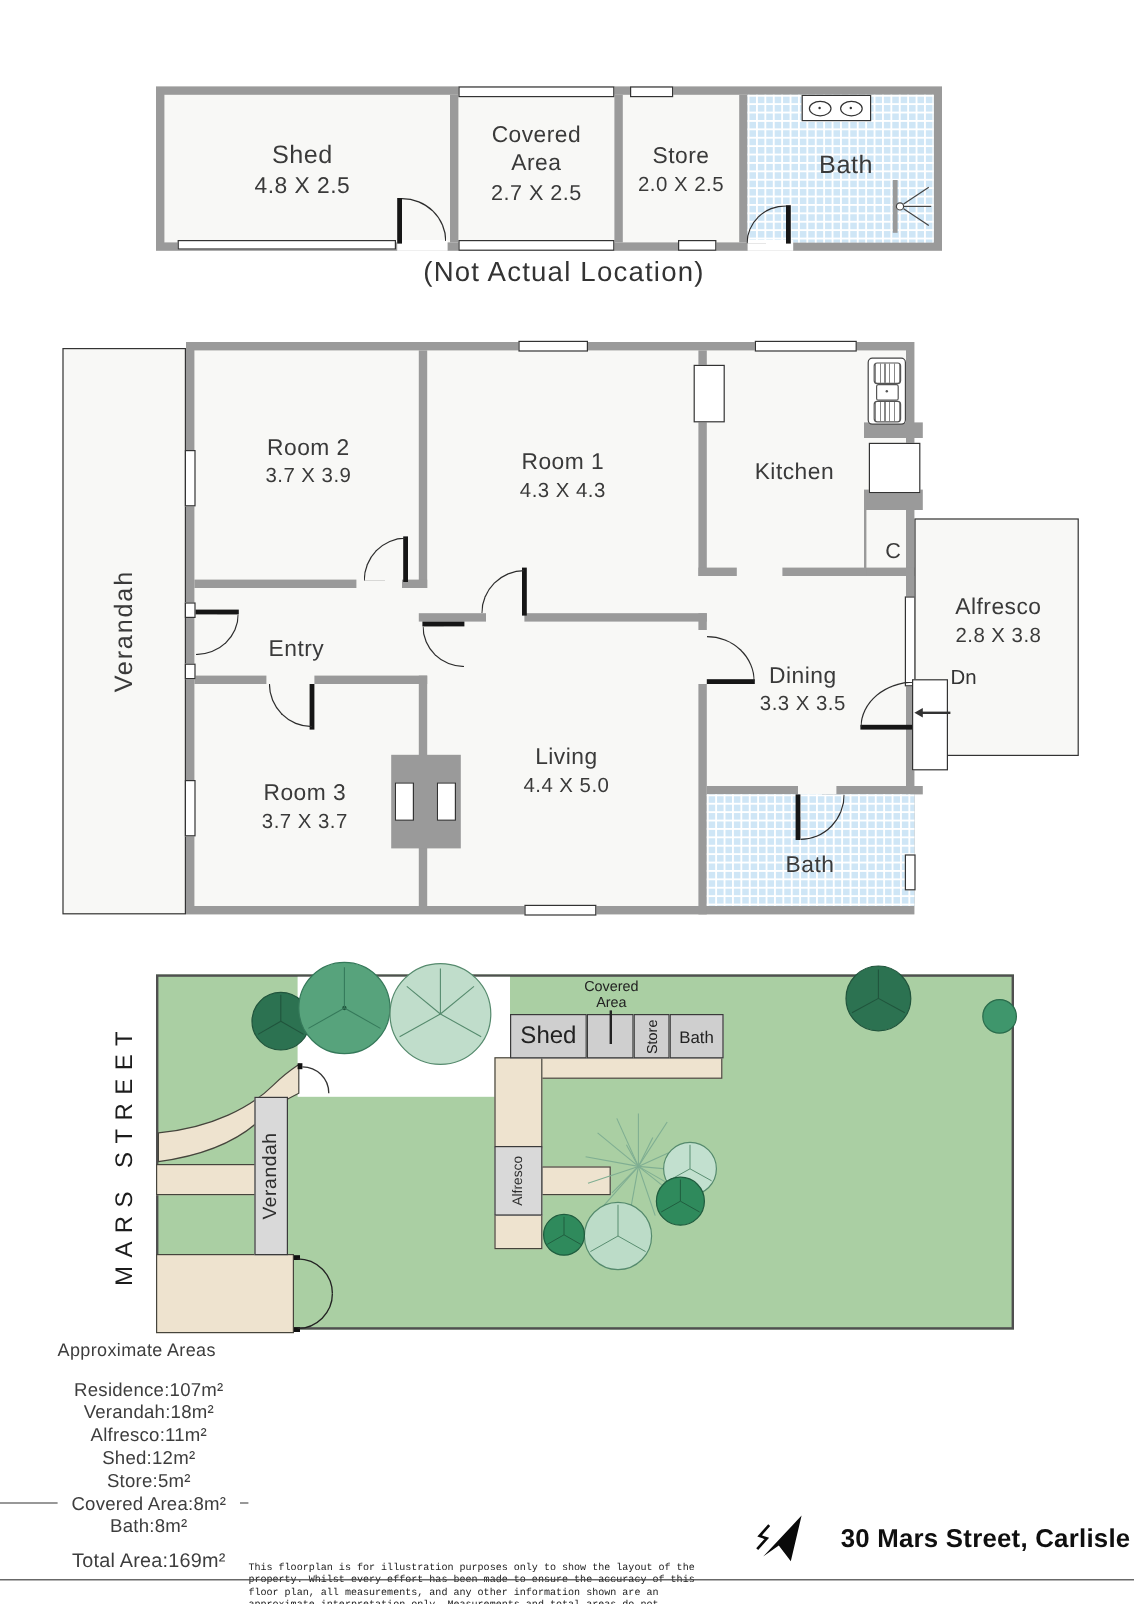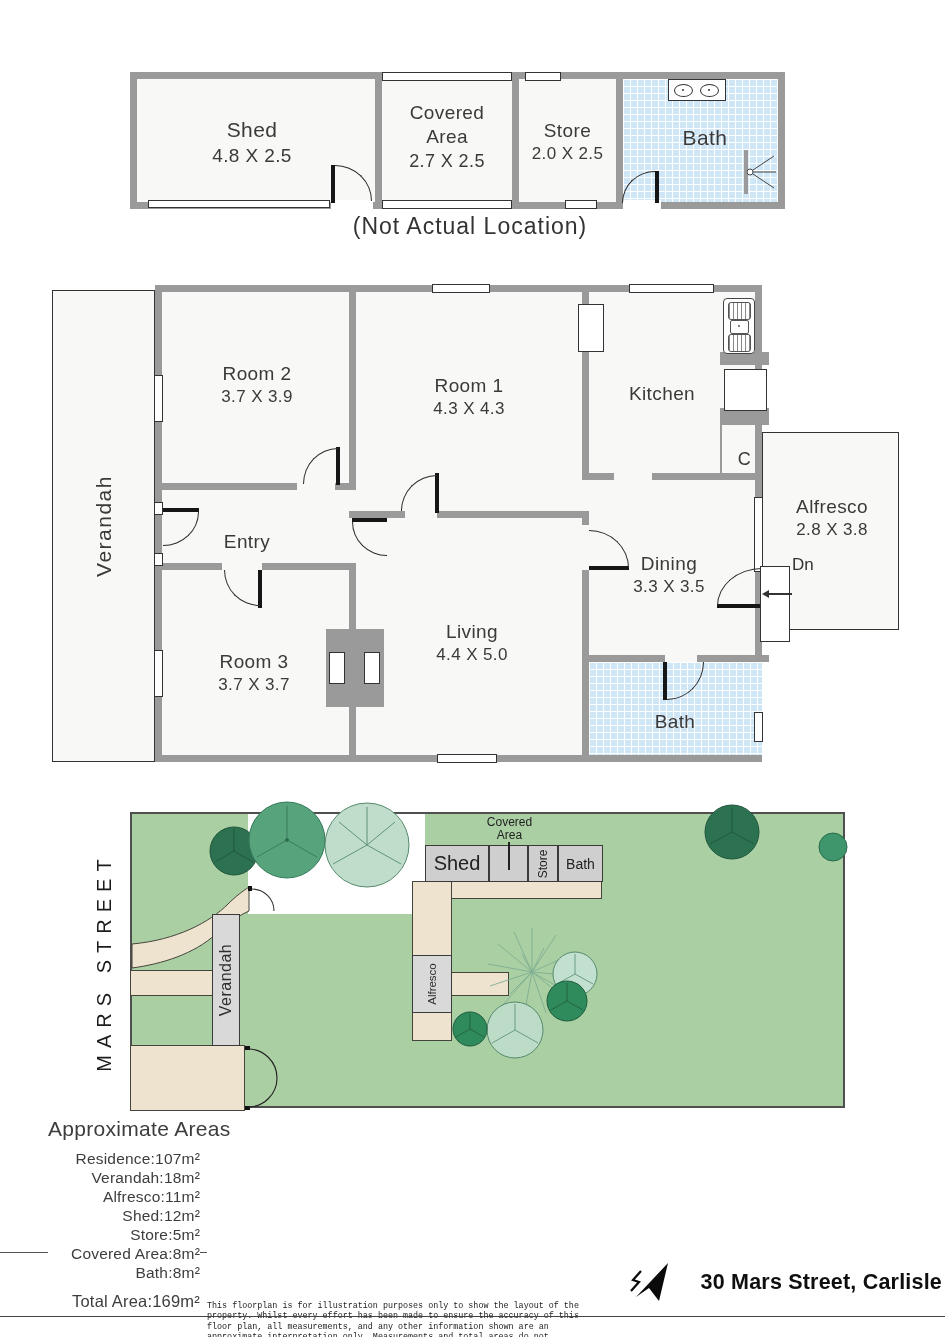--- a/index.html
+++ b/index.html
@@ -20,21 +20,21 @@
      linear-gradient(90deg,#fff 1.3px,transparent 1.3px);
      background-size:7px 7px;}
   .room-label{position:absolute;text-align:center;color:#3a3a3a;line-height:1.28;letter-spacing:.4px;}
   .rl-name{font-size:19px;}
   .rl-dims{font-size:17px;}
   .outline{border:1.5px solid #333;box-sizing:border-box;background:#f8f8f6;}
   .vflex{display:flex;align-items:center;justify-content:center;}
   .vtext{transform:rotate(-90deg);white-space:nowrap;}
   .site-block{position:absolute;box-sizing:border-box;border:1.4px solid #3a3a3a;}
   .beige{position:absolute;box-sizing:border-box;background:#eee3cf;border:1px solid #45443c;}
-  .area-row{position:absolute;left:48px;width:152px;display:flex;justify-content:flex-end;
+  .area-row{position:absolute;left:48px;width:152px;display:flex;justify-content:center;
             font-size:15.5px;color:#3d3d3d;background:#fff;z-index:2;letter-spacing:.2px;}
   .hairline{position:absolute;background:#555;}
 </style>
 </head>
 <body>
 
 <div id="canvas">
 
   <div class="abs" style="left:130px;top:72px;width:655px;height:137px;border:7px solid #9a9a9a;box-sizing:border-box;background:#f8f8f6;">
     <div class="wall" style="left:238px;top:0;width:7px;height:123px;"></div>
@@ -320,21 +320,21 @@
     <div class="abs" style="left:330px;top:2px;width:95px;text-align:center;font-size:12px;line-height:13px;color:#222;">
       <div>Covered</div>
       <div>Area</div>
     </div>
     <div class="abs" style="left:376px;top:28px;width:1.5px;height:28px;background:#222;"></div>
   </div>
 
   <div class="abs" style="left:-9px;top:949px;width:230px;height:26px;transform:rotate(-90deg);text-align:center;
               font-size:20px;letter-spacing:7px;color:#1c1c1c;white-space:nowrap;">MARS STREET</div>
 
-  <div class="abs" style="left:48px;top:1117px;font-size:21px;color:#3d3d3d;letter-spacing:.3px;">Approximate Areas</div>
+  <div class="abs" style="left:48px;top:1117px;font-size:15px;color:#3d3d3d;letter-spacing:.3px;">Approximate Areas</div>
   <div class="hairline" style="left:0;top:1252px;width:207px;height:1.2px;z-index:1;"></div>
   <div class="area-row" style="top:1150px;">
     <span>Residence:</span>
     <span>107m²</span>
   </div>
   <div class="area-row" style="top:1169px;">
     <span>Verandah:</span>
     <span>18m²</span>
   </div>
   <div class="area-row" style="top:1188px;">

